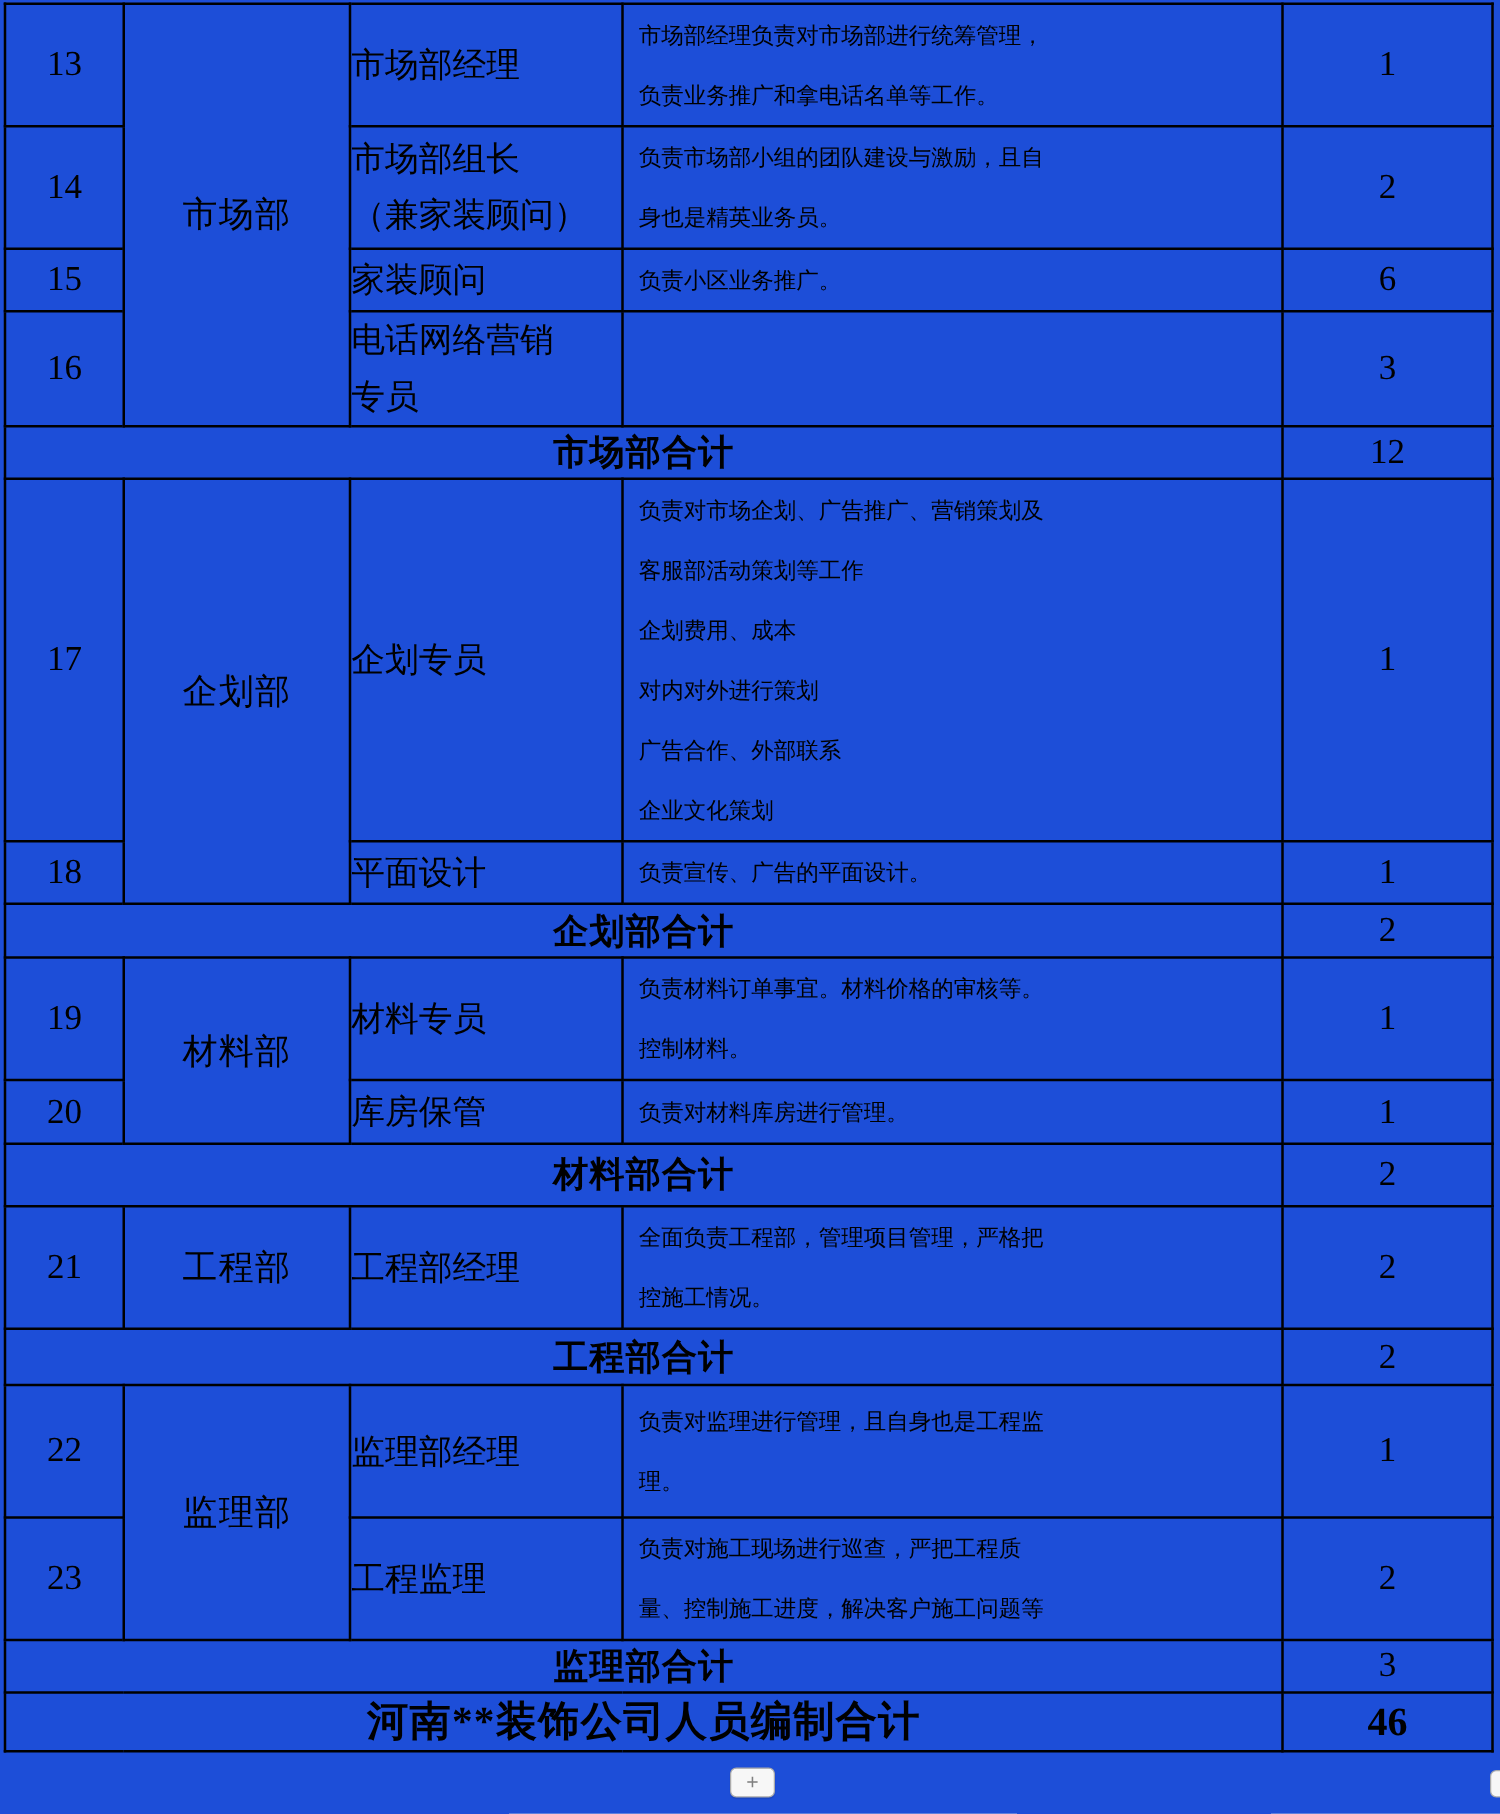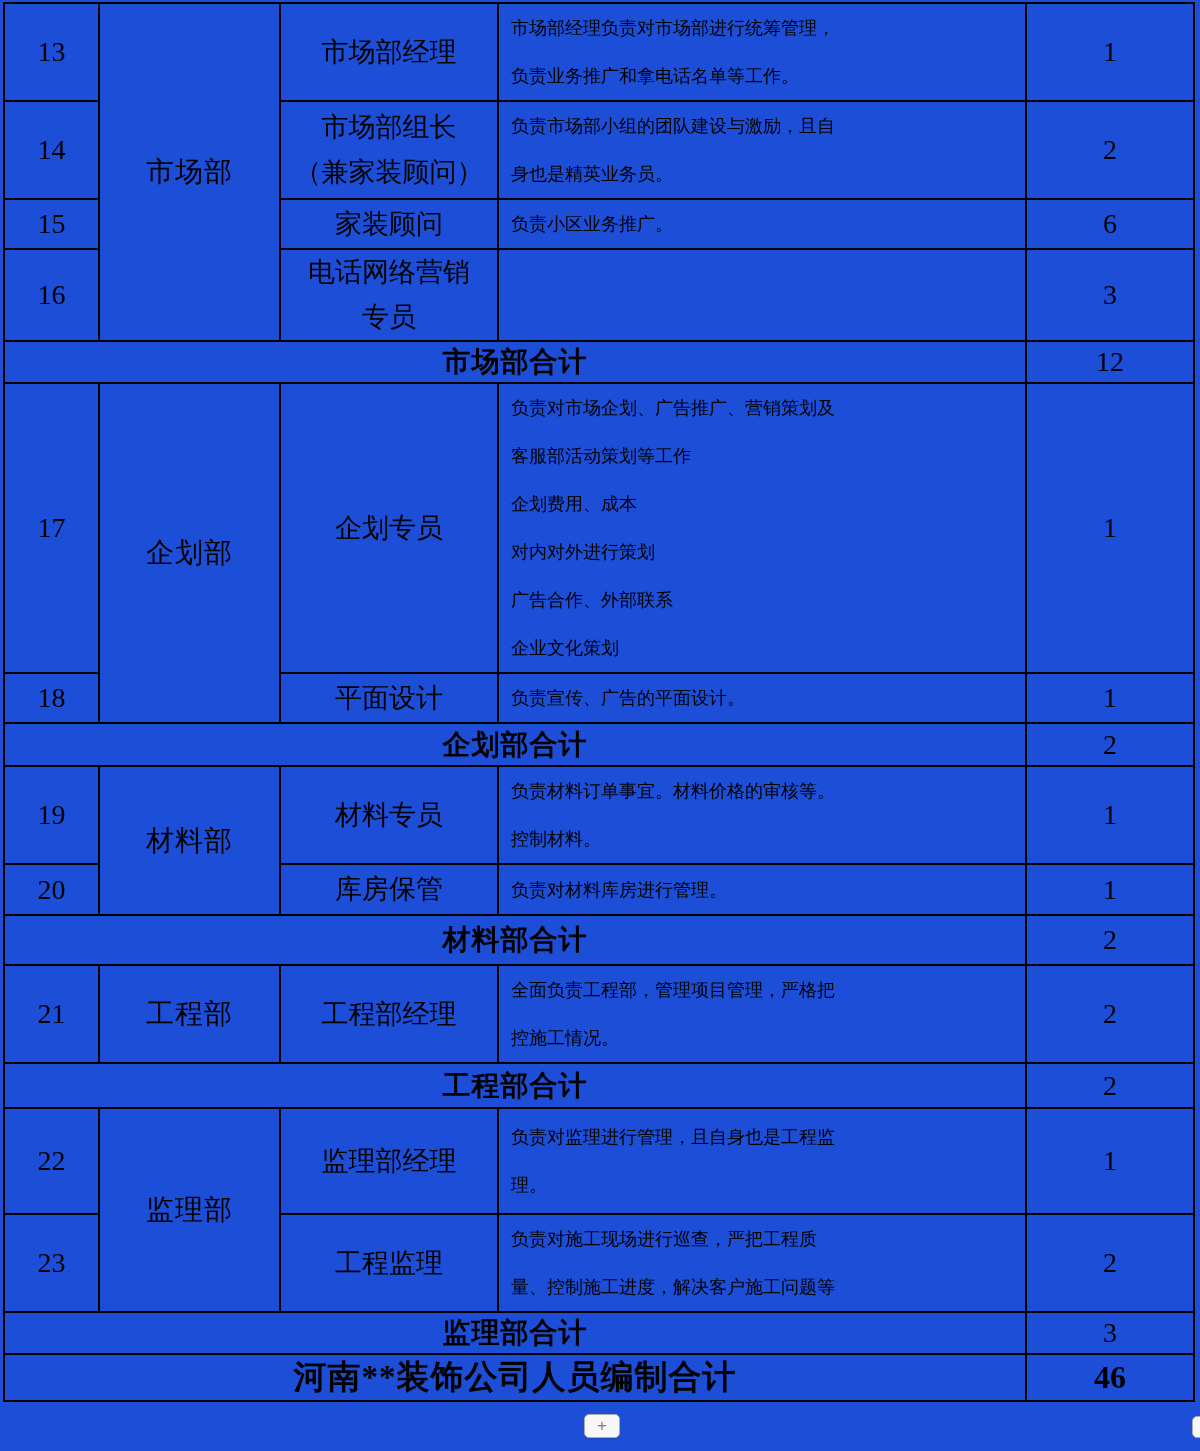--- a/index.html
+++ b/index.html
@@ -33,21 +33,21 @@
     text-align: center;
     font-size: 28px;
   }
   td.dept {
     text-align: center;
     font-size: 28px;
     letter-spacing: 1px;
     border-radius: 25px;
   }
   td.pos {
-    text-align: center;
+    text-align: left;
     font-size: 27px;
     line-height: 45px;
     white-space: pre-line;
   }
   td.desc {
     text-align: left;
     font-size: 18px;
     line-height: 48px;
     padding-left: 12px;
     padding-right: 12px;

